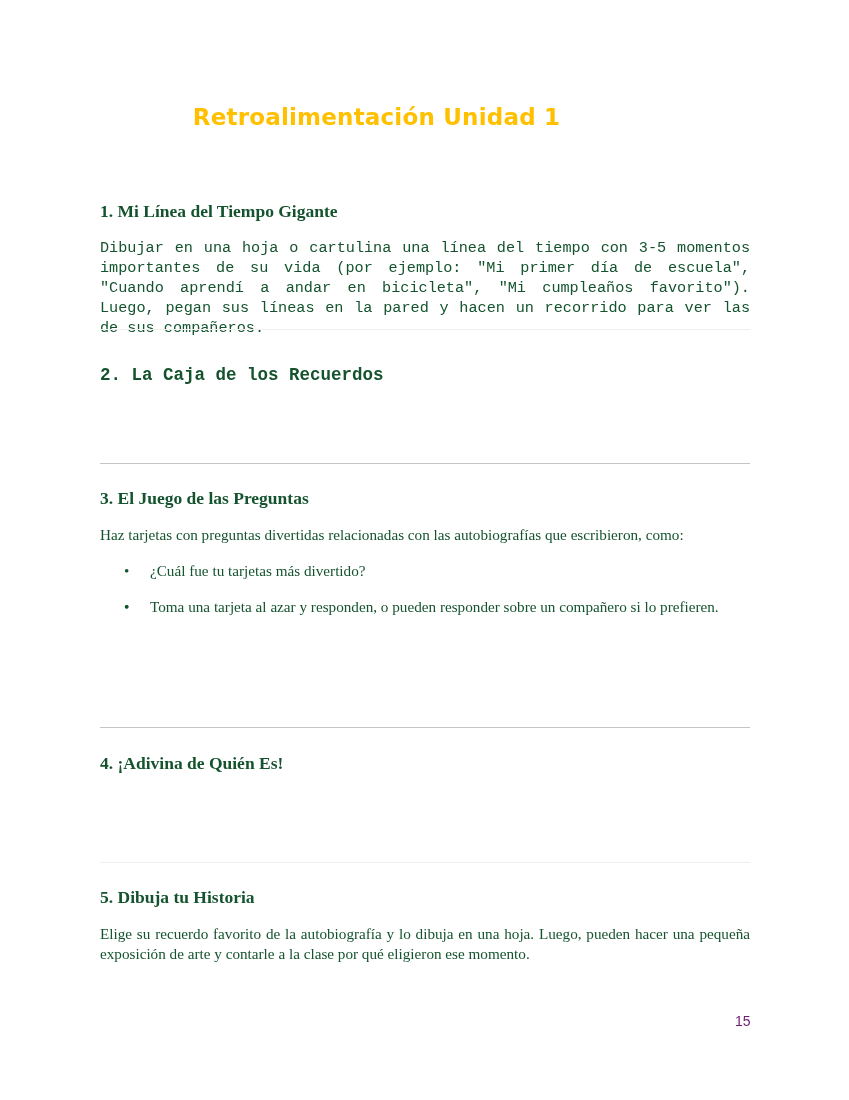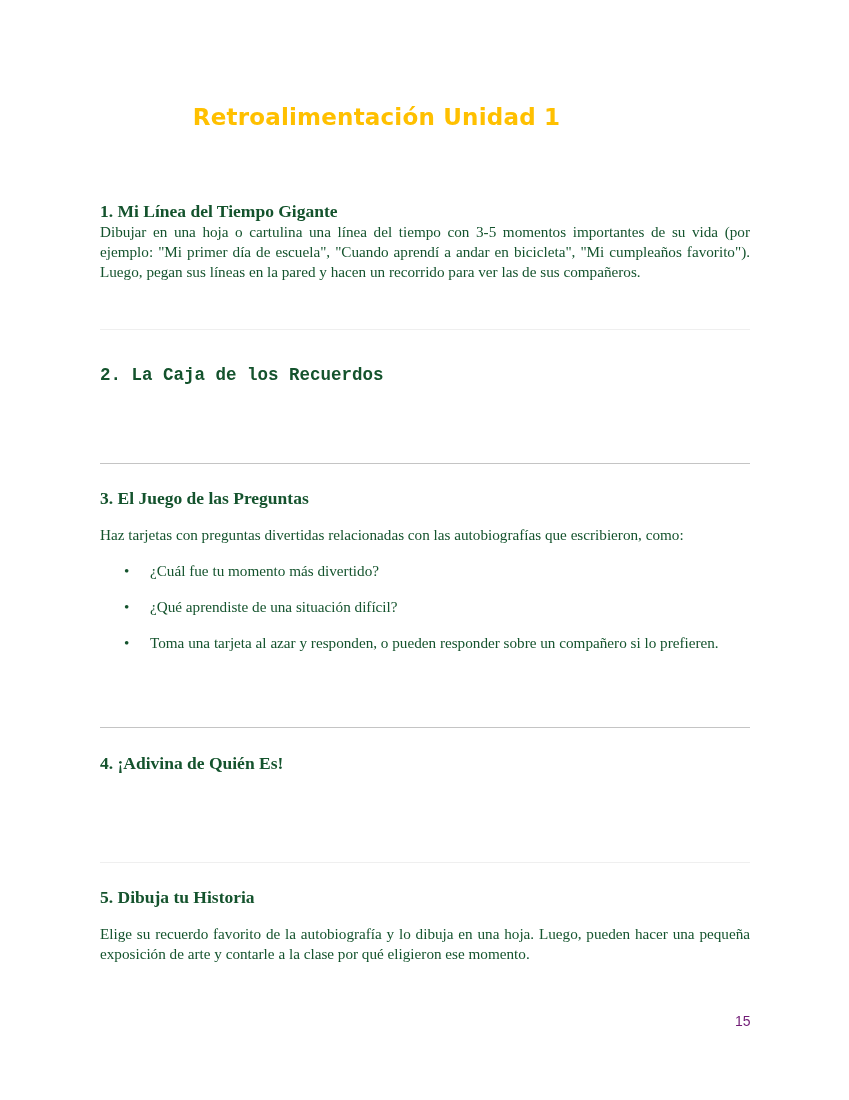--- a/index.html
+++ b/index.html
@@ -25,40 +25,39 @@
 </style>
 </head>
 <body>
 
 <div class="page">
 
   <div class="title">Retroalimentación Unidad 1</div>
 
   <div class="section" style="top:200px;">
     <p class="h">1. Mi Línea del Tiempo Gigante</p>
-    <p class="p" style="">Dibujar en una hoja o cartulina una línea del tiempo con 3-5 momentos importantes de su vida (por ejemplo: "Mi primer día de escuela", "Cuando aprendí a andar en bicicleta", "Mi cumpleaños favorito"). Luego, pegan sus líneas en la pared y hacen un recorrido para ver las de sus compañeros.</p>
+    <p class="p" style="margin-top:16px;font-family:Liberation Mono, monospace;">Dibujar en una hoja o cartulina una línea del tiempo con 3-5 momentos importantes de su vida (por ejemplo: "Mi primer día de escuela", "Cuando aprendí a andar en bicicleta", "Mi cumpleaños favorito"). Luego, pegan sus líneas en la pared y hacen un recorrido para ver las de sus compañeros.</p>
   </div>
   <div class="rule light" style="top:329px;"></div>
 
   <div class="section" style="top:364px;font-family:Liberation Mono, monospace;">
     <p class="h">2. La Caja de los Recuerdos</p>
   </div>
   <div class="rule mid" style="top:463px;"></div>
 
   <div class="section" style="top:487px;">
     <p class="h">3. El Juego de las Preguntas</p>
     <p class="p" style="margin-top:16px;">Haz tarjetas con preguntas divertidas relacionadas con las autobiografías que escribieron, como:</p>
     <ul class="bullets" style="margin-top:16px;">
       <li style="margin-bottom:16px;">
         <span class="dot">•</span>
-        <span>¿Cuál fue tu momento más divertido?</span>
+        <span>¿Cuál fue tu tarjetas más divertido?</span>
       </li>
       <li style="margin-bottom:16px;">
         <span class="dot">•</span>
-        <span>¿Qué aprendiste de una situación difícil?</span>
       </li>
       <li>
         <span class="dot">•</span>
         <div>Toma una tarjeta al azar y responden, o pueden responder sobre un compañero si lo prefieren.</div>
       </li>
     </ul>
   </div>
   <div class="rule mid" style="top:727px;"></div>
 
   <div class="section" style="top:752px;">

